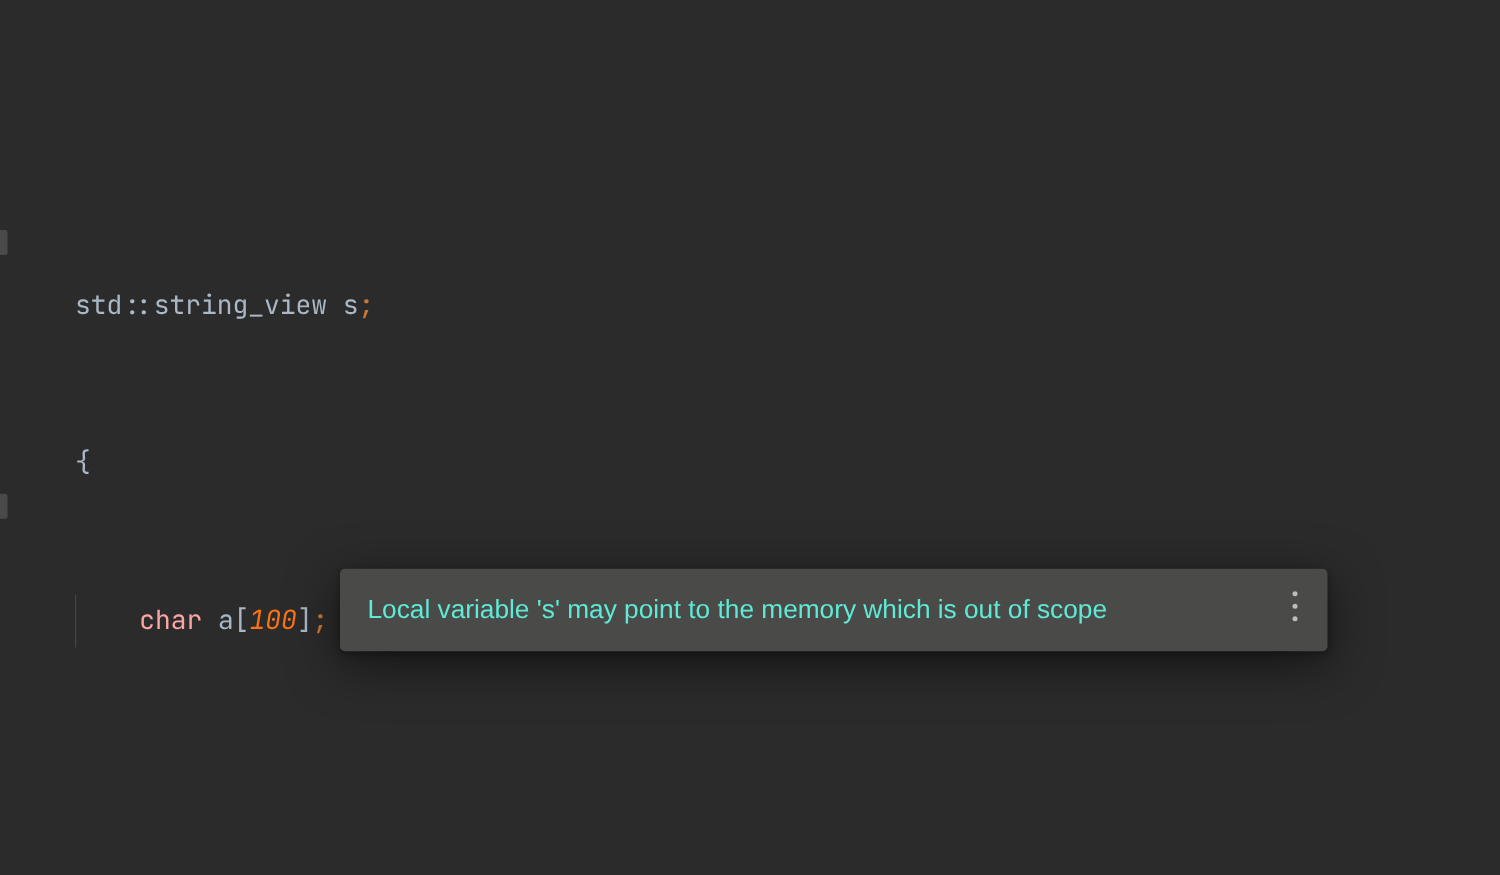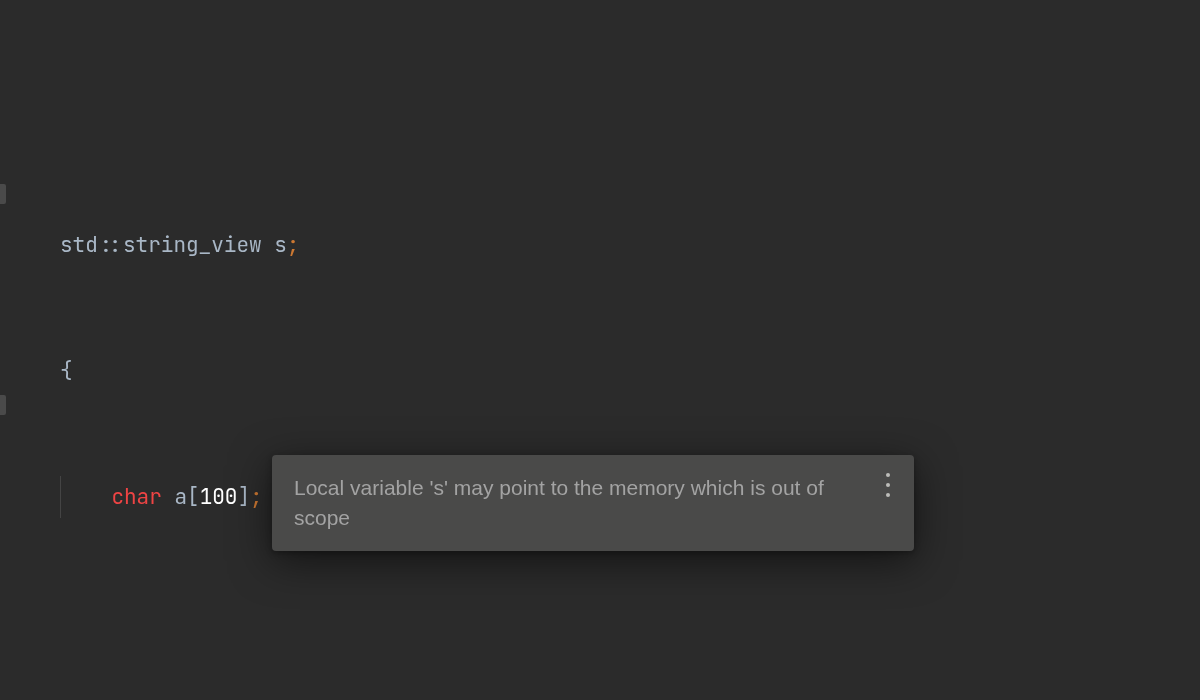--- a/index.html
+++ b/index.html
@@ -20,22 +20,22 @@
   }
   .editor .line { display: block; height: 42px; }
   .indent-guide {
     display: inline-block;
     border-left: 1px solid #444444;
     height: 100%;
     vertical-align: top;
   }
   .pad { display: inline-block; }
   .tok-default { color: #a9b7c6; }
-  .tok-keyword { color: #ef4444; text-align: center; }
-  .tok-number  { color: #ffffff; }
+  .tok-keyword { color: #fca5a5; text-align: center; }
+  .tok-number  { color: #f97316; font-style: italic; }
   .tok-punct   { color: #cc7832; }
   .tok-brace   { color: #a9b7c6; }
   .tok-op      { color: #a9b7c6; }
   .hl {
     background: #6e6a3f;
     border-radius: 1px;
     padding: 2px 0 4px 0;
   }
   .gutter-stub {
     position: absolute;
@@ -44,23 +44,23 @@
     height: 20px;
     background: #4a4a4a;
     border-radius: 0 2px 2px 0;
   }
   .stub1 { top: 184px; }
   .stub2 { top: 395px; }
   .tooltip {
     position: absolute;
     left: 272px;
     top: 455px;
-    width: 642px;
+    width: 790px;
     background: #4a4a49;
-    color: #a3a3a3;
+    color: #5eead4;
     font-family: -apple-system, "Helvetica Neue", Arial, sans-serif;
     font-size: 21px;
     line-height: 30px;
     padding: 18px 56px 18px 22px;
     border-radius: 4px;
     box-shadow: 0 10px 40px rgba(0,0,0,0.55), 0 2px 6px rgba(0,0,0,0.3);
   }
   .kebab {
     position: absolute;
     right: 18px;

